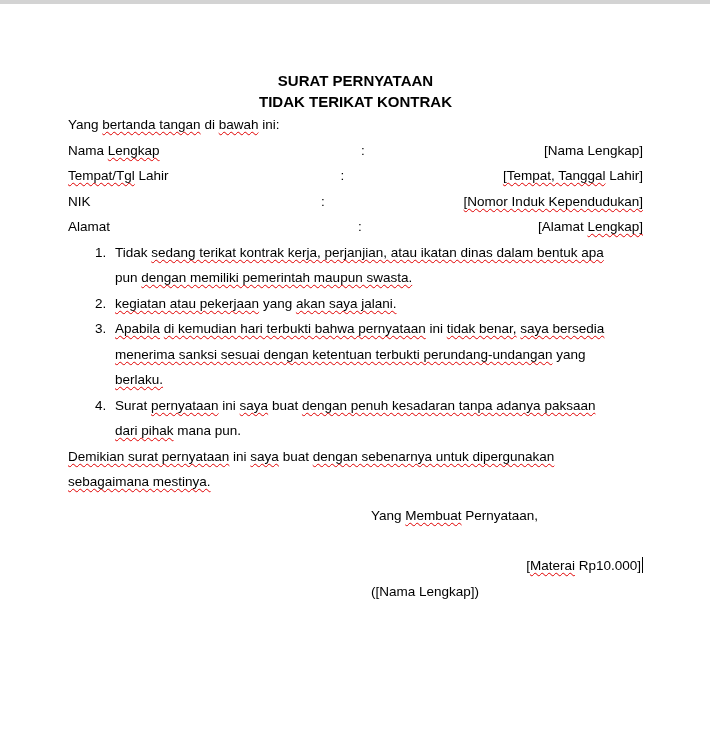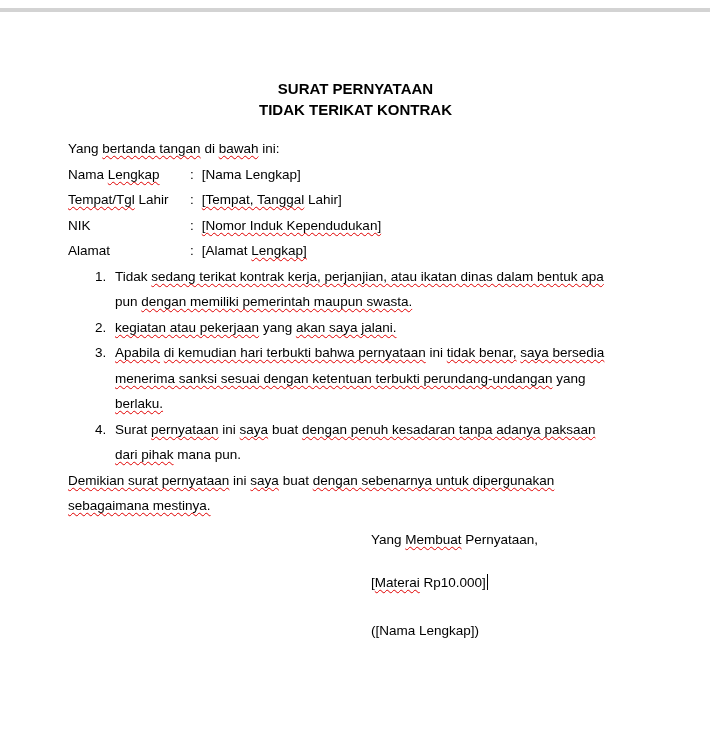--- a/index.html
+++ b/index.html
@@ -10,55 +10,55 @@
     font-family: "Liberation Sans", sans-serif;
     color: #000000;
     overflow: hidden;
   }
   .topbar {
     position: absolute; top: 0; left: 0;
     width: 710px; height: 4px;
     background: #d3d3d3;
   }
   .page {
-    position: absolute; top: 8px; left: 0;
+    position: absolute; top: 0; left: 0;
     width: 710px; height: 542px;
     background: #ffffff;
   }
   .content {
     padding: 70px 67px 0 68px;
     font-size: 13.5px;
     line-height: 25.5px;
   }
   .title {
     text-align: center;
     font-weight: bold;
     font-size: 15px;
     line-height: 21px;
   }
-  .intro { margin-top: 16px; }
-  .row { display: flex; }
+  .intro { }
+  .row { display: flex; justify-content: space-between; }
   .row .lbl { width: 122px; flex-shrink: 0; }
   .row .colon { padding-right: 8px; }
   
   .sp {
     text-decoration-line: underline;
     text-decoration-style: wavy;
     text-decoration-color: #e00000;
     text-decoration-thickness: 1px;
     text-underline-offset: 2px;
     text-decoration-skip-ink: none;
   }
   .b { font-weight: normal; }
   .li { display: flex; }
   .li .num { margin-left: 27px; width: 20px; flex-shrink: 0; }
   .li .li-text { flex: 1; }
   .sig { margin-left: 303px; margin-top: 8px; }
-  .sig .gap1 { margin-top: 18px; }
-  .sig .gap2 { margin-top: 22px; }
+  .sig .gap1 { margin-top: 25px; text-align: right; }
+  .sig .gap2 { }
   .caret {
     display: inline-block;
     width: 1px; height: 16px;
     background: #000;
     vertical-align: -3px;
     margin-left: 1px;
   }
 </style>
 </head>
 <body>

